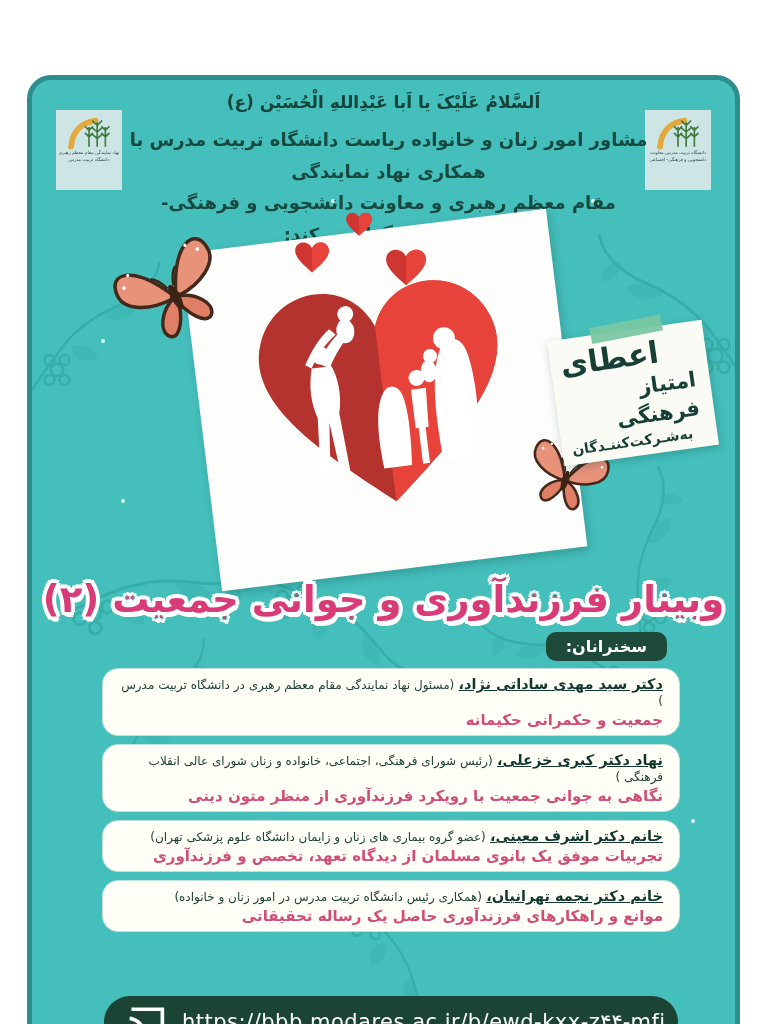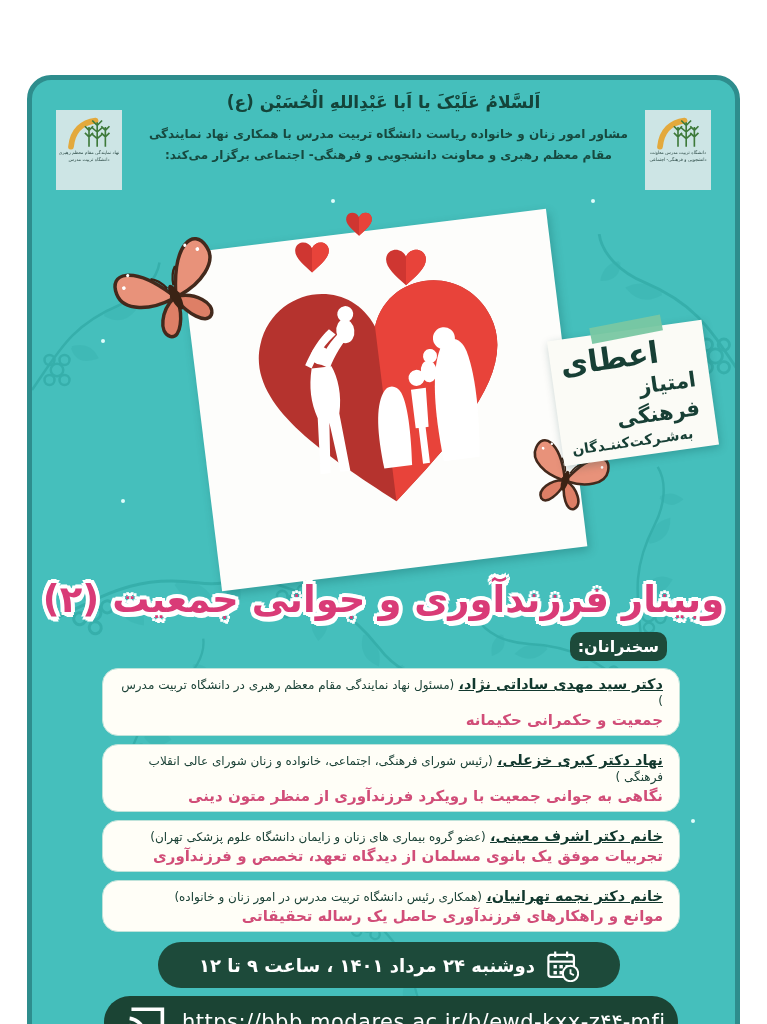--- a/index.html
+++ b/index.html
@@ -17,21 +17,21 @@
     box-shadow: 560px 120px 0 1px #dffdfb, 600px 300px 0 1px #dffdfb, 90px 420px 0 1px #dffdfb,
       640px 520px 0 1px #dffdfb, 120px 700px 0 1px #dffdfb, 660px 740px 0 1px #dffdfb,
       300px 120px 0 1px #dffdfb, 520px 430px 0 1px #dffdfb, 70px 260px 0 1px #dffdfb; }
 
   .salutation {
     position:absolute; top:12px; left:0; width:100%; text-align:center;
     color:#14443a; font-weight:bold; font-size:17px; direction:rtl;
   }
   .org-lines {
     position:absolute; top:44px; left:90px; width:533px; text-align:center;
-    color:#17493f; font-weight:bold; font-size:12px; line-height:1.75; direction:rtl;
+    color:#17493f; font-weight:bold; font-size:18px; line-height:1.75; direction:rtl;
   }
 
   .logo-box {
     position:absolute; top:30px; width:66px; height:80px; background:#cde5e5;
     display:flex; flex-direction:column; align-items:center; justify-content:flex-start; padding-top:4px;
   }
   .logo-left { left:24px; }
   .logo-right { right:24px; }
   .logo-caption { font-size:4.5px; color:#2c4a46; text-align:center; direction:rtl; line-height:1.5; padding:0 2px; }
 
@@ -58,21 +58,21 @@
 
   .main-title {
     position:absolute; top:498px; left:0; width:100%; text-align:center; direction:rtl;
     font-size:37px; font-weight:bold; color:#d93b77; letter-spacing:0;
     text-shadow:-3px -3px 0 #fff, 3px -3px 0 #fff, -3px 3px 0 #fff, 3px 3px 0 #fff,
       0 -4px 0 #fff, 0 4px 0 #fff, -4px 0 0 #fff, 4px 0 0 #fff, 2px 5px 0 #ffffff;
   }
 
   .speakers-label {
     position:absolute; top:552px; right:68px; background:#1d4a3a; color:#ffffff;
-    font-size:16px; font-weight:bold; padding:5px 8px; border-radius:10px; direction:rtl;
+    font-size:16px; font-weight:bold; padding:5px 20px; border-radius:10px; direction:rtl;
   }
 
   .speaker-list { position:absolute; top:588px; left:70px; width:578px; display:flex; flex-direction:column; gap:8px; }
   .speaker-box {
     background:#fffef7; border:1px solid #bfe3da; border-radius:16px;
     padding:7px 16px 6px 16px; direction:rtl;
   }
   .speaker-head { text-align:right; font-size:13.5px; color:#143a30; }
   .speaker-name { font-weight:bold; font-size:14.5px; color:#12382e;text-decoration:underline; }
   .speaker-role { font-size:12px; color:#1c4237; }
@@ -287,26 +287,20 @@
       </div>
       <div class="speaker-box">
         <div class="speaker-head">
           <span class="speaker-name">خانم دکتر نجمه تهرانیان،</span>
           <span class="speaker-role">(همکاری رئیس دانشگاه تربیت مدرس در امور زنان و خانواده)</span>
         </div>
         <div class="speaker-topic">موانع و راهکارهای فرزندآوری حاصل یک رساله تحقیقاتی</div>
       </div>
     </div>
 
-    <div class="date-pill">
-      <svg width="34" height="34">
-          <use href="#calclock"></use>
-        </svg>
-      <span>دوشنبه ۲۴ مرداد ۱۴۰۱ ، ساعت ۹ تا ۱۲</span>
-    </div>
 
     <div class="url-pill">
       <svg width="40" height="34">
           <use href="#cast"></use>
         </svg>
       <span class="url-text">https://bbb.modares.ac.ir/b/ewd-kxx-z۴۴-mfi</span>
     </div>
 
   </div>
 </div>

